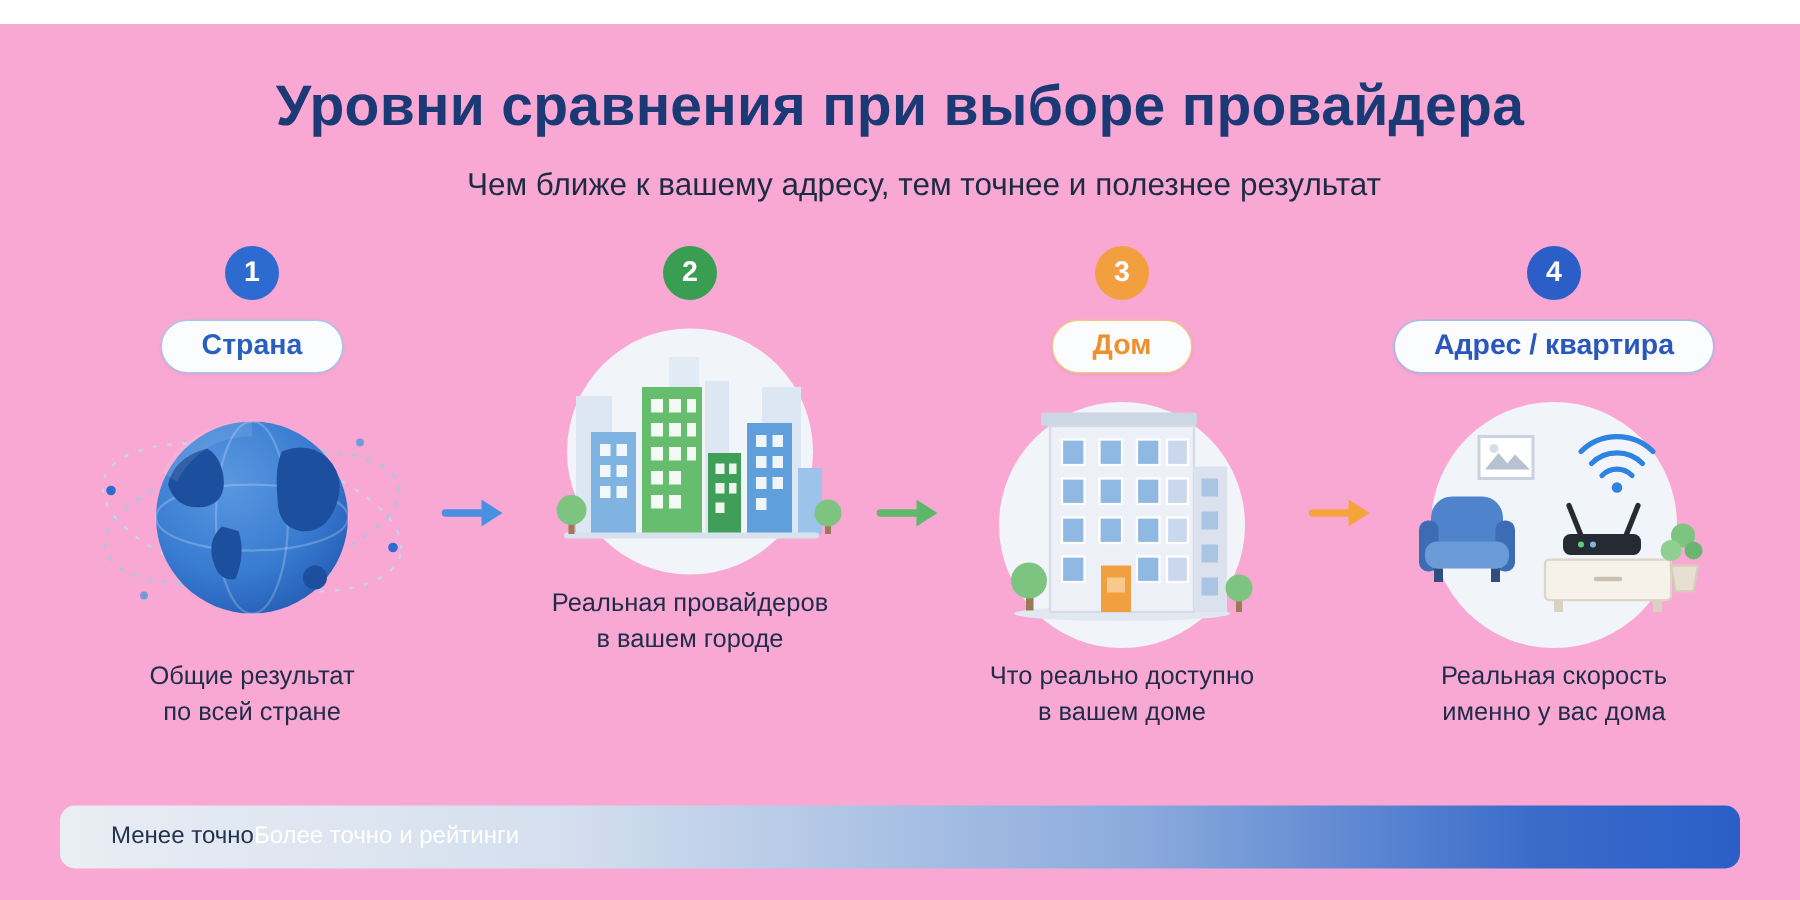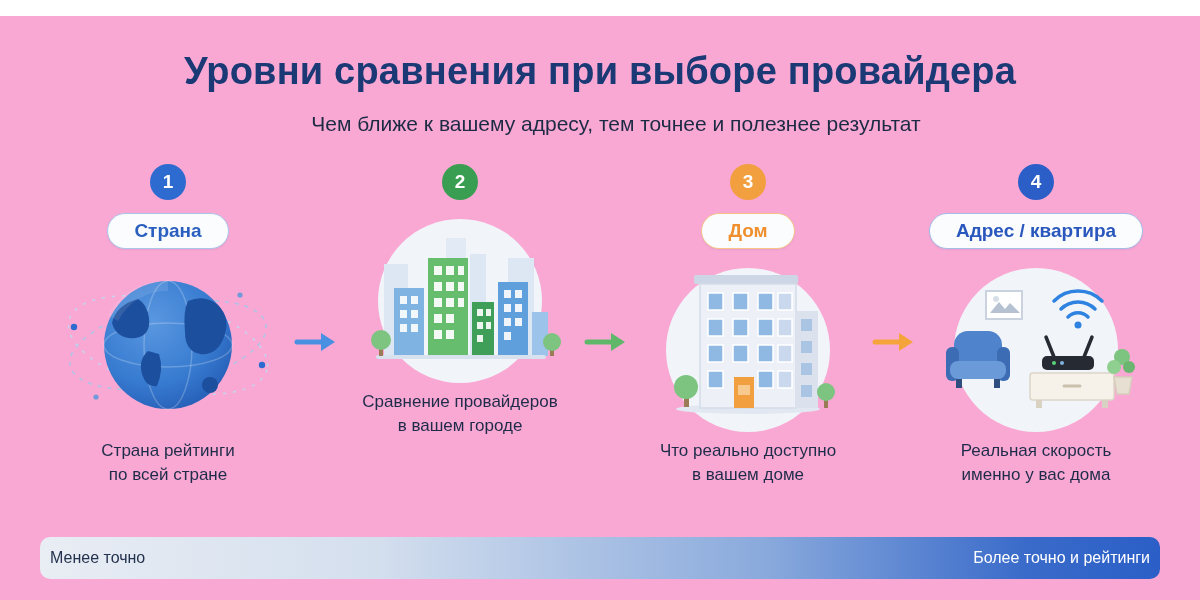--- a/index.html
+++ b/index.html
@@ -45,22 +45,22 @@
   .illus { margin-top:6px; height:180px; display:flex; align-items:center; justify-content:center; }
   .caption {
     margin-top:4px; font-size:17px; font-weight:500; line-height:1.4; color:#1e2c49;
   }
   .arrow { position:absolute; top:165px; width:44px; height:26px; }
   .arrow-1 { left:294px; color:#4a90e2; }
   .arrow-2 { left:584px; color:#5fb76a; }
   .arrow-3 { left:872px; color:#f5a43c; }
   .footer-bar {
     position:absolute; left:40px; top:521px; width:1120px; height:42px;
-    border-radius:10px; padding:0 10px;
-    display:flex; align-items:center; justify-content:space-between;
+    border-radius:10px; padding:0 34px;
+    display:flex; align-items:center; justify-content:flex-start;
     background:linear-gradient(90deg,#e9edf4 0%,#d4dfee 30%,#89a9dc 65%,#3a6bca 88%,#2b5fc7 100%);
   }
   .footer-left  { font-size:16px; font-weight:500; color:#23324e; }
   .footer-right { font-size:16px; font-weight:500; color:#ffffff; }
 </style>
 </head>
 <body>
 
 <div class="page">
 
@@ -93,21 +93,21 @@
           <ellipse cx="110" cy="90" rx="64" ry="22" fill="none" stroke="#ffffff" stroke-opacity="0.22" stroke-width="1.5"></ellipse>
           <ellipse cx="110" cy="90" rx="24" ry="64" fill="none" stroke="#ffffff" stroke-opacity="0.22" stroke-width="1.5"></ellipse>
           <path d="M80 44 q-22 6 -26 24 q5 17 24 15 q15 -3 13 -20 q-2 -14 -11 -19 z" fill="#1d4f9f"></path>
           <path d="M90 96 q-10 9 -6 23 q4 14 15 12 q7 -17 2 -32 z" fill="#1d4f9f"></path>
           <path d="M130 46 q17 -7 30 4 q13 13 6 32 q-7 19 -24 17 q-15 -3 -15 -22 q-2 -21 3 -31 z" fill="#1d4f9f"></path>
           <circle cx="152" cy="130" r="8" fill="#1d4f9f"></circle>
           <path d="M50 60 a64 64 0 0 1 60 -34 l0 10 a54 54 0 0 0 -50 30 z" fill="#ffffff" opacity="0.10"></path>
         </svg>
       </div>
       <div class="caption">
-        <span>Страна рейтинги</span><br>
+        <span>Общие результат</span><br>
         <span>по всей стране</span>
       </div>
     </div>
 
     <div class="arrow arrow-1">
       <svg width="44" height="26" viewBox="0 0 44 26">
         <line x1="3" y1="13" x2="29" y2="13" stroke="currentColor" stroke-width="5" stroke-linecap="round"></line>
         <path d="M27 4 L41 13 L27 22 Z" fill="currentColor"></path>
       </svg>
     </div>
@@ -166,21 +166,21 @@
           </g>
           <rect x="182" y="106" width="16" height="44" fill="#9cc3ea"></rect>
           <rect x="26" y="149" width="170" height="4" rx="2" fill="#d8e2ef"></rect>
           <rect x="29" y="138" width="4" height="12" fill="#9b7b56"></rect>
           <circle cx="31" cy="134" r="10" fill="#7cc47f"></circle>
           <rect x="200" y="140" width="4" height="10" fill="#9b7b56"></rect>
           <circle cx="202" cy="136" r="9" fill="#7cc47f"></circle>
         </svg>
       </div>
       <div class="caption">
-        <span>Сравнение провайдеров</span><br>
+        <span>Реальная провайдеров</span><br>
         <span>в вашем городе</span>
       </div>
     </div>
 
     <div class="arrow arrow-2">
       <svg width="44" height="26" viewBox="0 0 44 26">
         <line x1="3" y1="13" x2="29" y2="13" stroke="currentColor" stroke-width="5" stroke-linecap="round"></line>
         <path d="M27 4 L41 13 L27 22 Z" fill="currentColor"></path>
       </svg>
     </div>

